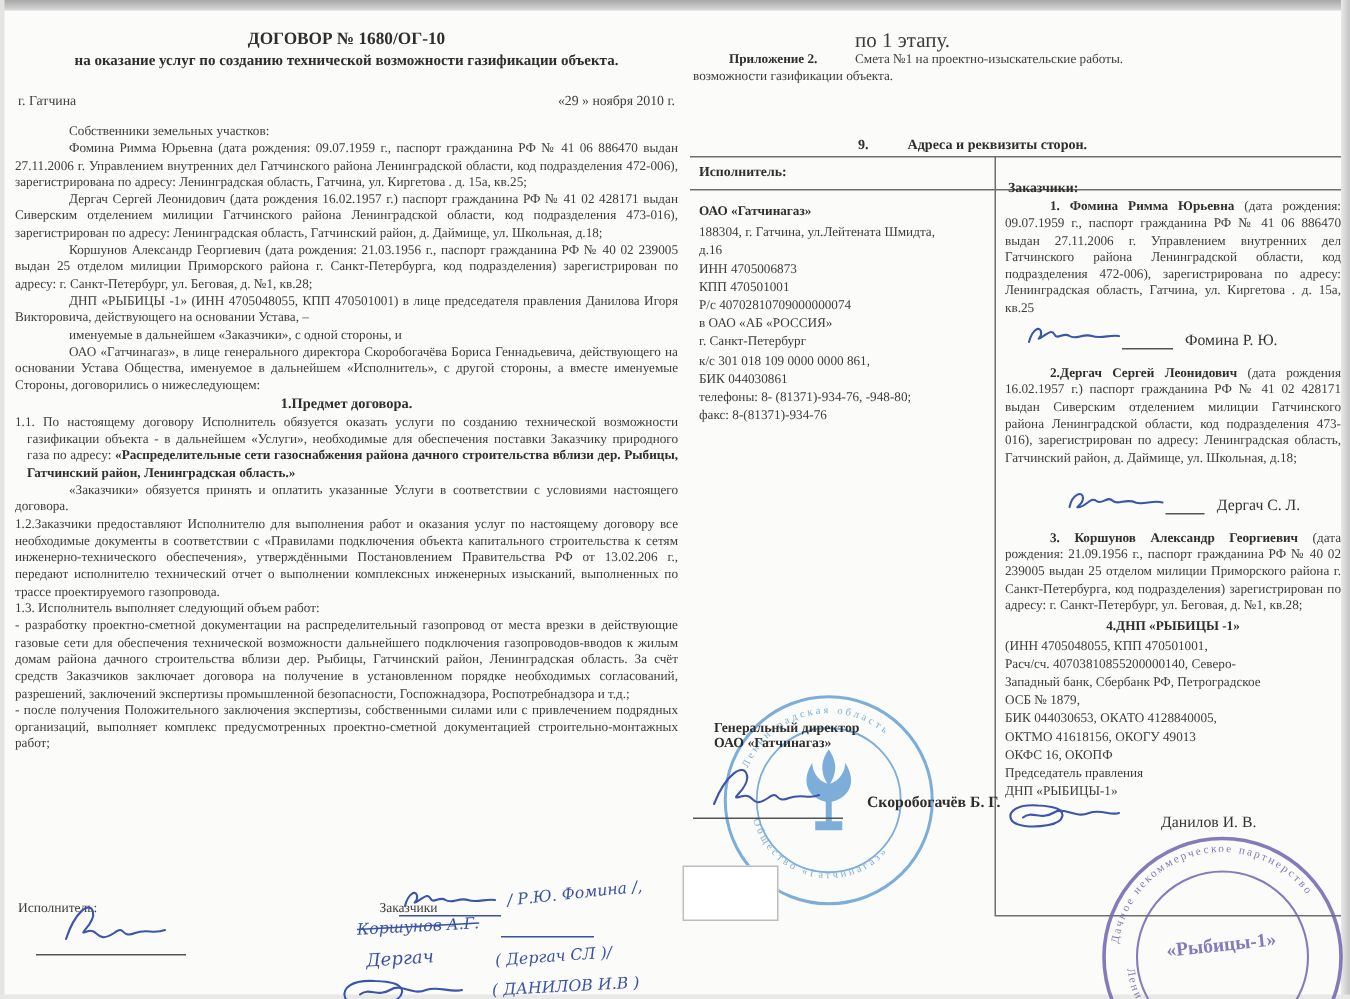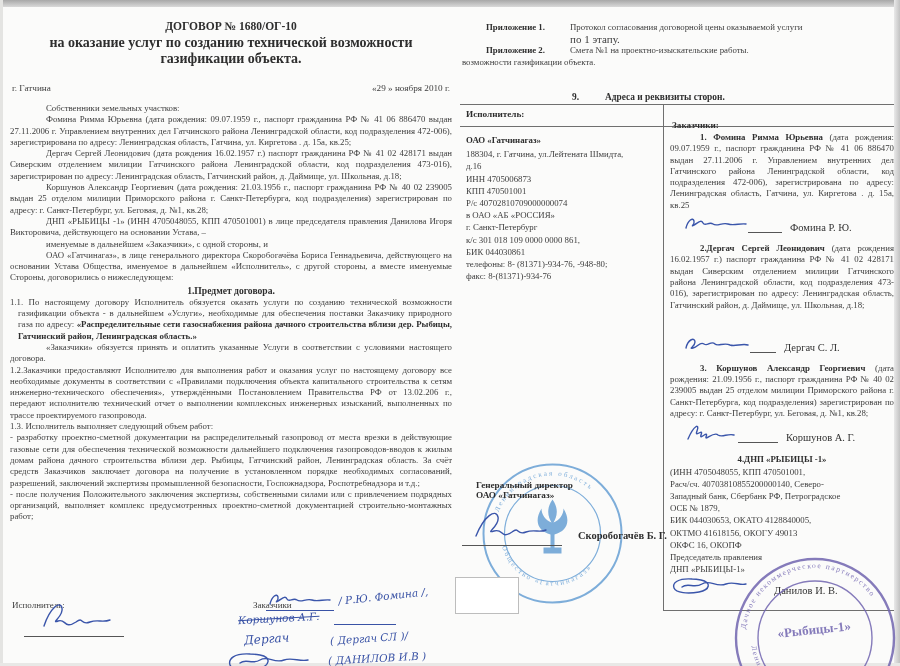--- a/index.html
+++ b/index.html
@@ -9,42 +9,42 @@
   .edge-right{position:absolute;right:0;top:0;width:6px;height:666px;
     background:linear-gradient(90deg,#e9e9e9,#c2c2c2);}
   .edge-left{position:absolute;left:0;top:0;width:3px;height:666px;background:#e4e4e2;}
   .edge-bottom{position:absolute;left:0;bottom:0;width:900px;height:3px;background:#e8e8e6;}
 
   .page{position:absolute;color:#3d3d3d;}
   #page1{left:10px;top:12px;width:442px;}
   #page2{left:460px;top:12px;width:434px;height:654px;}
 
   .title1{text-align:center;font-weight:bold;font-size:11.5px;color:#2e2e2e;margin-top:8px;}
-  .title2{text-align:center;font-weight:bold;font-size:14px;color:#2e2e2e;margin-top:3px;}
+  .title2{text-align:center;font-weight:bold;font-size:10px;color:#2e2e2e;margin-top:3px;}
   .citydate{display:flex;justify-content:space-between;font-size:9.2px;margin:16px 2px 10px 2px;}
 
   p.doc{margin:0;font-size:8.8px;line-height:11.3px;text-align:justify;}
   .ind{text-indent:36px;}
   .hang{padding-left:8px;text-indent:-8px;}
   .center-h{ text-align:center;font-weight:bold;font-size:9.6px;color:#2e2e2e;margin:1px 0;}
   b{color:#2f2f2f;}
 
   
   .abs{position:absolute;}
   .lbl{font-size:9px;}
   .sig path{fill:none;stroke:#3a55aa;stroke-width:1.4;stroke-linecap:round;}
   .sigline{height:1px;background:#555;}
   .hand{font-family:"DejaVu Serif",serif;font-style:italic;color:#3952a5;font-size:10.5px;white-space:nowrap;}
   .handline{height:1.4px;background:#3952a5;}
 
   
   .app-row{display:flex;font-size:8.8px;line-height:11.5px;padding-left:26px;}
   .app-label{width:84px;font-weight:bold;flex:none;color:#2e2e2e;}
   .app-text{flex:1;}
-  .app-cont{font-size:11px;line-height:11.5px;padding-left:110px;}
+  .app-cont{font-size:14px;line-height:11.5px;padding-left:110px;}
   .app-full{font-size:8.8px;line-height:11.5px;padding-left:2px;}
   .sec9{display:flex;font-size:9.4px;font-weight:bold;color:#2e2e2e;}
   .tline{position:absolute;background:#6f6f6f;}
   .thead{position:absolute;font-size:9.2px;font-weight:bold;color:#2e2e2e;}
   .col-lines div{font-size:8.8px;line-height:12.2px;}
   .exec-name{font-weight:bold;font-size:9.2px;color:#2e2e2e;margin-bottom:2px;}
   .cust p.doc{text-indent:30px;}
   .sigrow{display:flex;align-items:flex-end;margin:4px 0 10px 14px;}
   .signame{font-size:10.5px;color:#333;margin-left:8px;white-space:nowrap;}
   .cust4-name{text-align:center;font-weight:bold;font-size:9.2px;color:#2e2e2e;margin-top:2px;}
@@ -104,24 +104,20 @@
   <svg class="sig abs" style="left:216px;top:638px;" width="84" height="24" viewBox="0 0 84 24">
     <path d="M24,4 C8,3 2,9 4,15 C6,21 20,22 32,19 C44,16 46,7 34,5 C28,4 24,4 24,4"></path>
     <path d="M14,13 C20,8 26,15 34,10 C42,5 48,14 58,10 C66,7 74,12 82,10"></path>
   </svg>
   <span class="hand abs" style="left:318px;top:640px;transform:rotate(-3deg);">( ДАНИЛОВ И.В )</span>
 </div>
 
 <div class="page" id="page2">
 
   <div style="padding-top:10px;">
-    <div class="app-row">
-      <span class="app-label">Приложение 1.</span>
-      <span class="app-text">Протокол согласования договорной цены оказываемой услуги</span>
-    </div>
     <div class="app-cont">по 1 этапу.</div>
     <div class="app-row">
       <span class="app-label">Приложение 2.</span>
       <span class="app-text">Смета №1 на проектно-изыскательские  работы.</span>
     </div>
     <div class="app-full">возможности газификации объекта.</div>
   </div>
 
   <div class="sec9 abs" style="left:112px;top:80px;gap:26px;">
     <span>9.</span>
@@ -183,38 +179,31 @@
         <svg class="sig" width="64" height="18" viewBox="0 0 64 18">
           <path d="M2,13 C4,5 9,2 10,6 C11,10 6,12 10,10 C14,8 17,4 19,8 C21,12 25,6 29,9 C33,12 38,7 44,9 C50,11 56,8 62,9"></path>
         </svg>
         <div class="sigline" style="width:34px;"></div>
         <span class="signame">Фомина Р. Ю.</span>
       </div>
     </div>
 
     <div class="cust">
       <p class="doc"><b>2.Дергач Сергей Леонидович</b> <span>(дата рождения 16.02.1957 г.) паспорт гражданина РФ № 41 02 428171 выдан Сиверским отделением милиции Гатчинского района Ленинградской области, код подразделения 473-016), зарегистрирован по адресу: Ленинградская область, Гатчинский район, д. Даймище, ул. Школьная, д.18;</span></p>
-      <div class="sigrow" style="margin-top:24px;">
+      <div class="sigrow" style="margin-top:14px;justify-content:center;">
         <svg class="sig" width="66" height="18" viewBox="0 0 66 18">
           <path d="M2,13 C4,4 11,2 11,7 C11,12 4,14 9,13 C14,12 16,6 20,9 C24,12 27,5 31,9 C34,12 40,7 46,10 C51,12 58,8 64,10"></path>
         </svg>
         <div class="sigline" style="width:26px;"></div>
         <span class="signame">Дергач С. Л.</span>
       </div>
     </div>
 
     <div class="cust">
       <p class="doc"><b>3. Коршунов Александр Георгиевич</b> <span>(дата рождения: 21.09.1956 г.,  паспорт гражданина РФ №  40 02 239005 выдан 25 отделом милиции Приморского района г. Санкт-Петербурга, код подразделения) зарегистрирован по адресу: г. Санкт-Петербург, ул. Беговая, д. №1, кв.28;</span></p>
-      <div class="sigrow" style="margin-top:2px;">
-        <svg class="sig" width="54" height="22" viewBox="0 0 54 22">
-          <path d="M4,18 C10,4 16,2 13,10 C10,18 20,6 17,14 C15,20 25,8 22,16 C21,20 30,10 34,14 C38,17 44,12 50,14"></path>
-        </svg>
-        <div class="sigline" style="width:40px;"></div>
-        <span class="signame">Коршунов А. Г.</span>
-      </div>
     </div>
 
     <div class="cust col-lines">
       <div class="cust4-name">4.ДНП «РЫБИЦЫ -1»</div>
       <div>(ИНН 4705048055, КПП 470501001,</div>
       <div>Расч/сч. 40703810855200000140, Северо-</div>
       <div>Западный банк, Сбербанк РФ, Петроградское</div>
       <div>ОСБ  № 1879,</div>
       <div>БИК 044030653, ОКАТО 4128840005,</div>
       <div>ОКТМО 41618156, ОКОГУ 49013</div>

